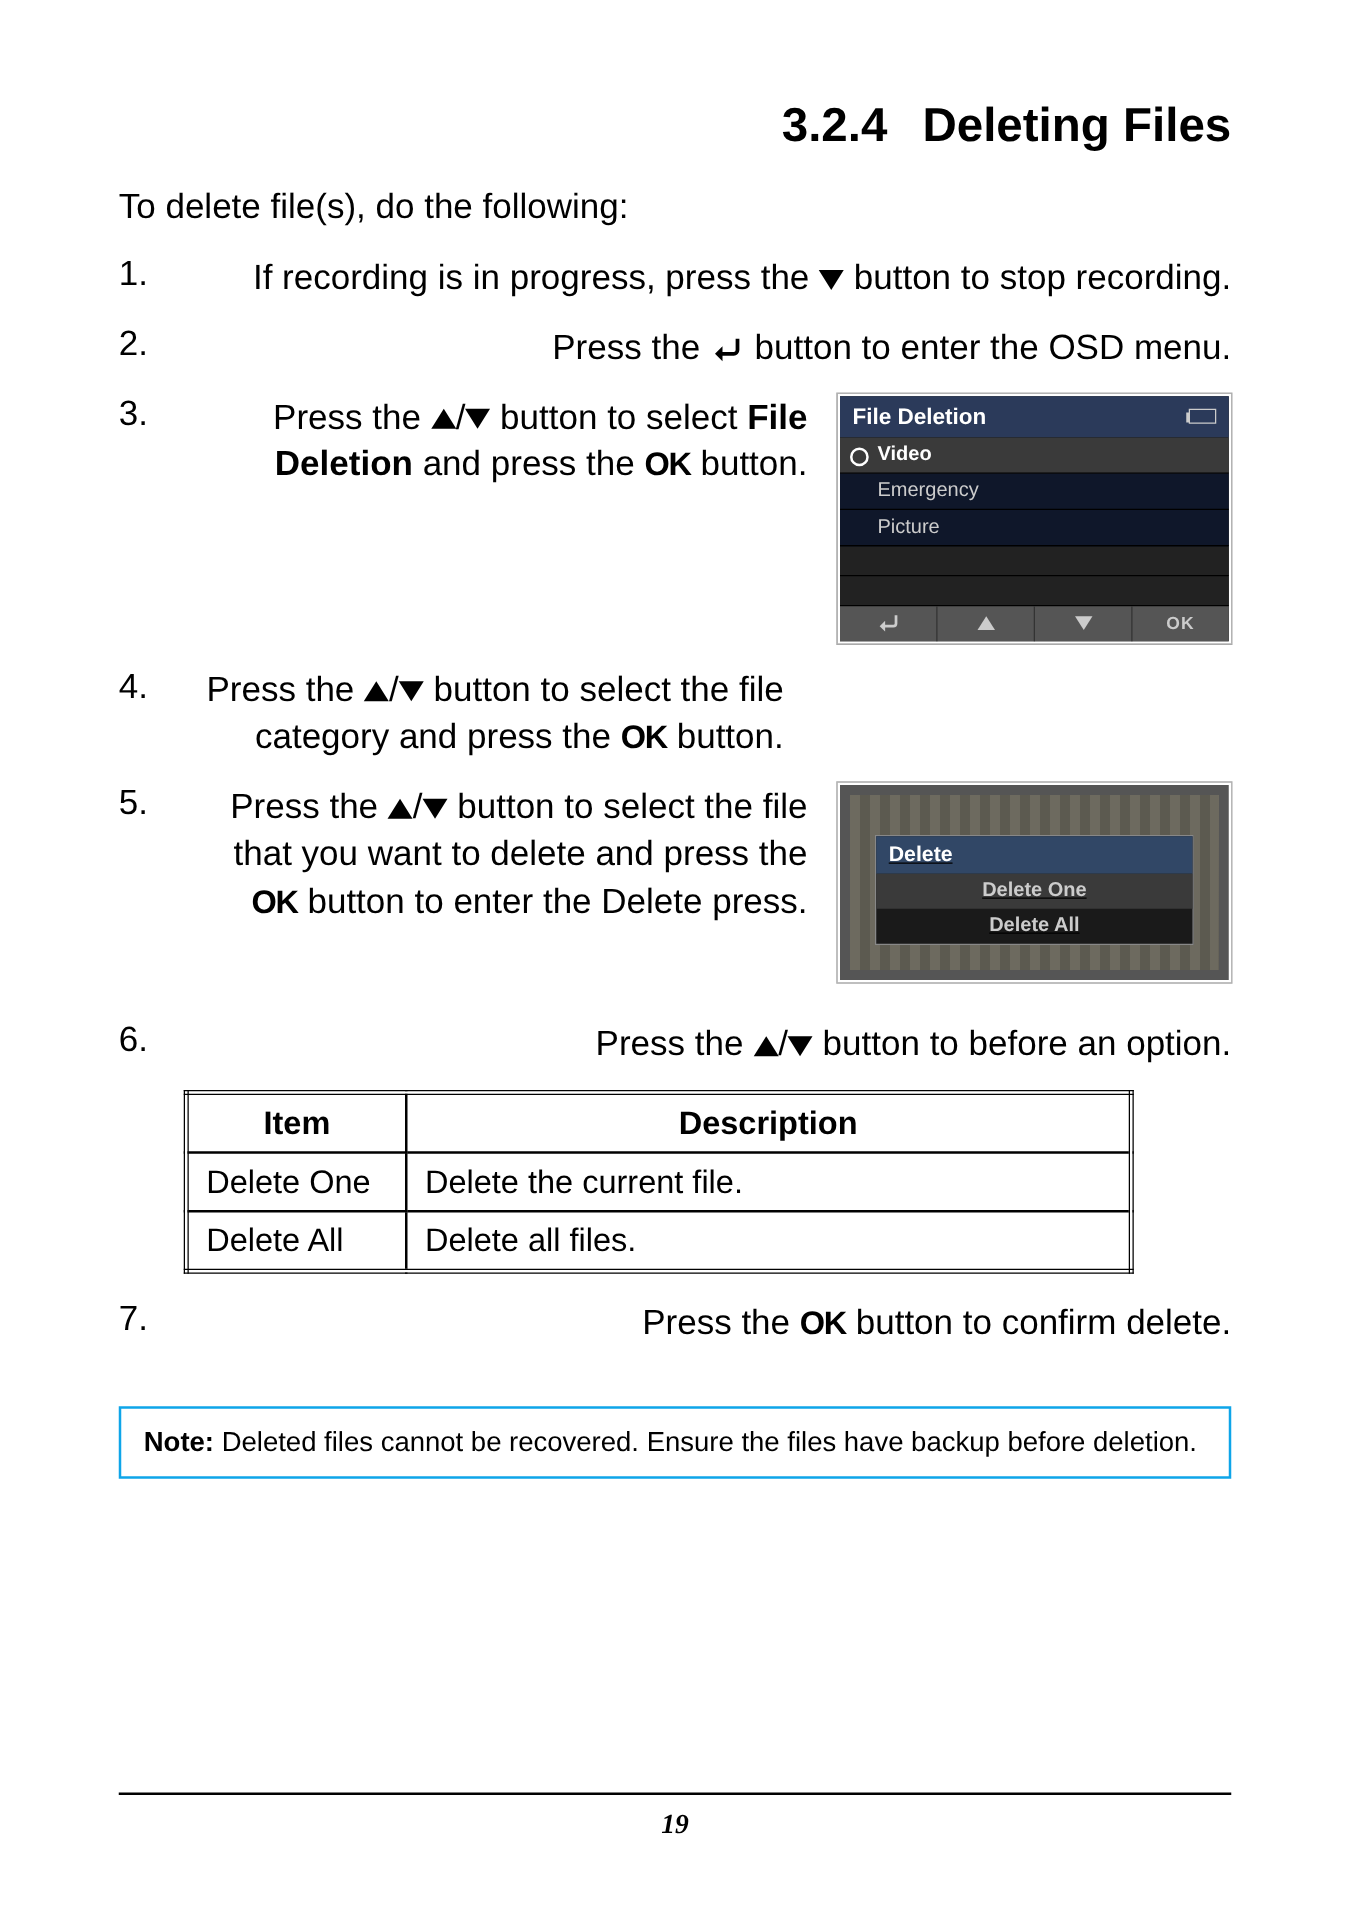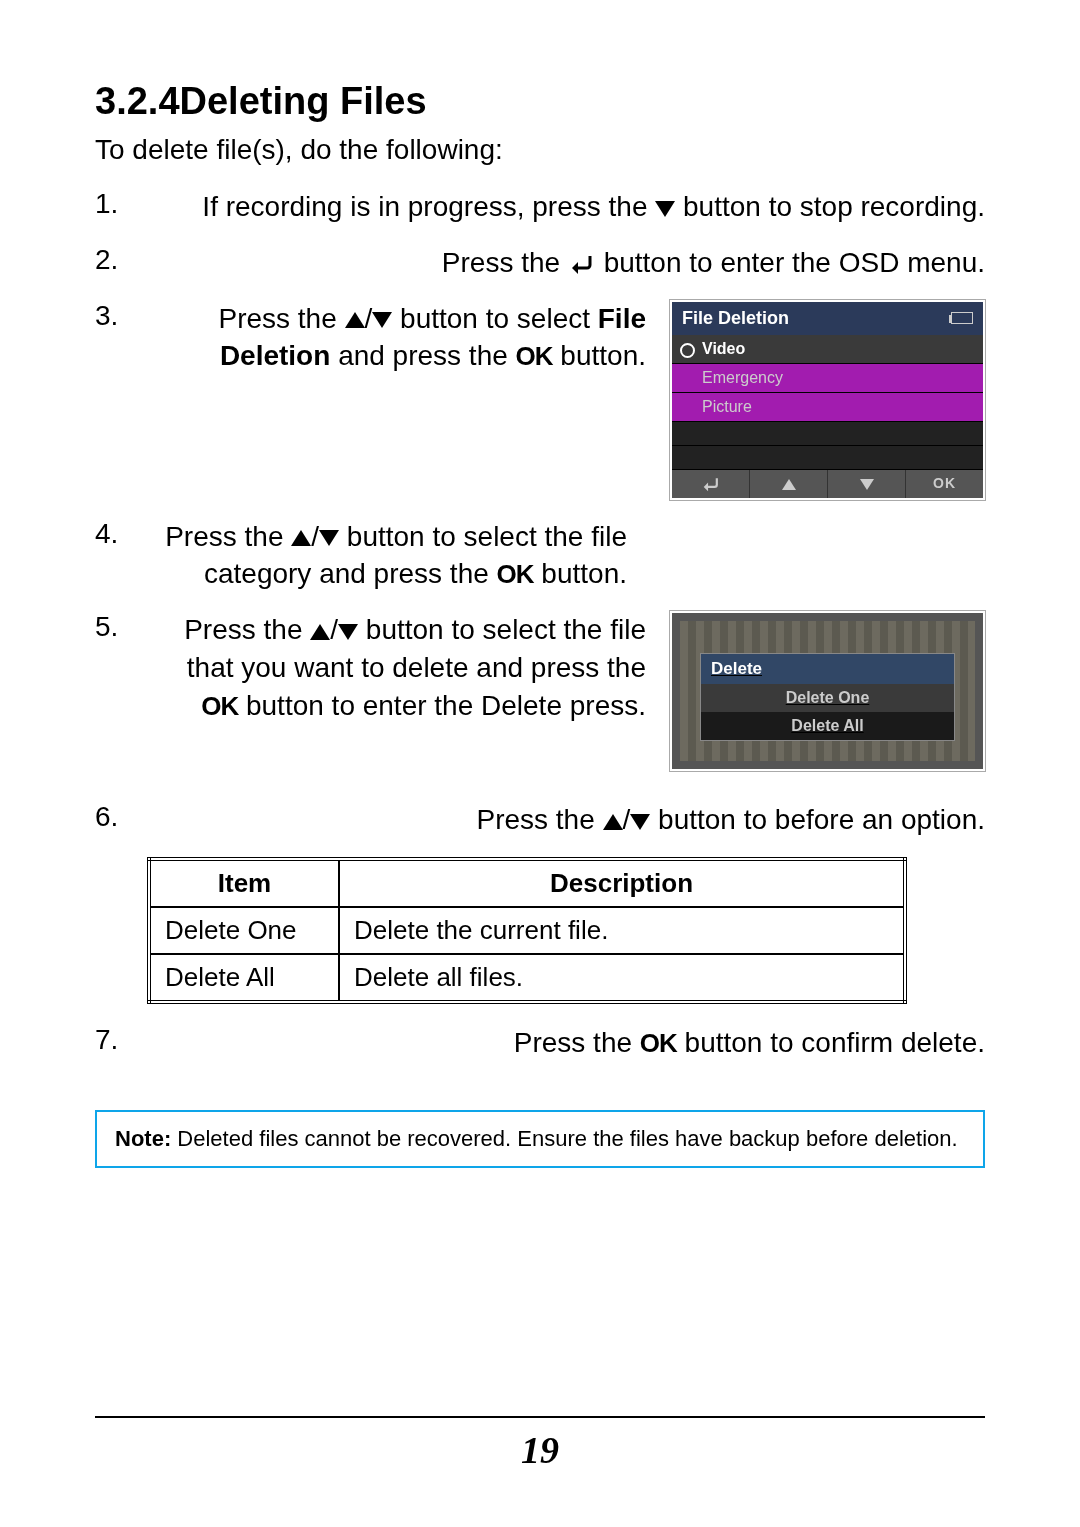--- a/index.html
+++ b/index.html
@@ -5,40 +5,40 @@
 * { box-sizing: border-box; margin: 0; padding: 0; }
 body {
   width: 1080px;
   height: 1527px;
   background: #fff;
   font-family: Arial, Helvetica, sans-serif;
   color: #000;
   padding: 80px 95px 60px 95px;
   position: relative;
 }
-.heading { font-size: 38px; font-weight: bold; display: flex; margin-bottom: 11px; }
+.heading { font-size: 38px; font-weight: bold; display: flex; gap: 28px; margin-bottom: 26px; justify-content: flex-end; }
 .intro { font-size: 28px; margin-bottom: 22px; }
 .list { list-style: none; }
 .list > li { display: flex; margin-bottom: 18px; }
 .num { width: 52px; font-size: 28px; flex-shrink: 0; }
 .txt { font-size: 28px; line-height: 1.35; flex: 1; text-align: right; }
 .txt b { font-weight: bold; }
 
 .step-row { display: flex; align-items: flex-start; gap: 24px; }
 .step-text-col { flex: 1; }
 .osd-panel {
   width: 315px; flex-shrink: 0;
   border: 2px solid #fff; outline: 1px solid #aaa;
   background: #000; color: #ccc;
   font-family: Arial, sans-serif;
 }
 .osd-header { background: #2b3a5a; color: #fff; padding: 6px 10px; font-weight: bold; font-size: 18px; display: flex; justify-content: space-between; align-items: center; }
 .osd-battery { border: 1px solid #ccc; width: 22px; height: 12px; position: relative; }
 .osd-battery::after { content: ""; position: absolute; left: -3px; top: 2px; width: 3px; height: 8px; background: #ccc; }
-.osd-item { background: #a21caf; padding: 5px 12px 5px 30px; font-size: 16px; border-bottom: 1px solid #000; position: relative; }
+.osd-item { background: #0f172a; padding: 5px 12px 5px 30px; font-size: 16px; border-bottom: 1px solid #000; position: relative; }
 .osd-item.selected { background: #3a3a3a; font-weight: bold; color: #fff; }
 .osd-item.selected::before { content: ""; position: absolute; left: 8px; top: 8px; width: 11px; height: 11px; border: 2px solid #fff; border-radius: 50%; }
 .osd-blank { background: #222; height: 24px; border-bottom: 1px solid #000; }
 .osd-btnrow { display: flex; background: #555; }
 .osd-btn { flex: 1; text-align: center; padding: 5px 0; color: #ccc; font-size: 16px; border-right: 1px solid #333; }
 .osd-btn:last-child { border-right: none; }
 .osd-btn.ok-label { font-weight: bold; letter-spacing: 1px; font-size: 14px; }
 
 .delete-panel {
   width: 315px; flex-shrink: 0;
@@ -59,21 +59,21 @@
 .table th, .table td { border: 2px solid #000; padding: 7px 14px; font-size: 26px; text-align: left; }
 .table th { text-align: center; }
 
 .note-box {
   border: 2px solid #0ea5e9; padding: 14px 18px; margin-top: 48px; font-size: 22px;
 }
 
 .page-footer {
   position: absolute; bottom: 55px; left: 95px; right: 95px;
   border-top: 2px solid #000; text-align: center; padding-top: 10px;
-  font-family: "Times New Roman", serif; font-weight: bold; font-style: italic; font-size: 38px; margin-top: 20px;
+  font-family: "Times New Roman", serif; font-weight: bold; font-style: italic; font-size: 22px; margin-top: 20px;
 }
 
 
 .icon { display: inline-block; vertical-align: middle; }
 .tri-up { width: 0; height: 0; border-left: 10px solid transparent; border-right: 10px solid transparent; border-bottom: 16px solid #000; display: inline-block; }
 .tri-down { width: 0; height: 0; border-left: 10px solid transparent; border-right: 10px solid transparent; border-top: 16px solid #000; display: inline-block; }
 .tri-up-w { border-bottom-color: #ccc; border-left-width:7px; border-right-width:7px; border-bottom-width:11px; }
 .tri-down-w { border-top-color: #ccc; border-left-width:7px; border-right-width:7px; border-top-width:11px; }
 .ok { font-family: Arial; font-weight: bold; font-size: 26px; letter-spacing: -1px; }
 .return-icon svg, .return-icon-w svg { display: inline-block; vertical-align: middle; }
@@ -186,21 +186,21 @@
       <span class="icon tri-up"></span><span>/</span><span class="icon tri-down"></span>
       <span> button to before an option.</span>
     </span>
   </li>
 
 </ol>
 
 <table class="table" style="border:4px double #000">
   <tbody>
       <tr>
-    <th style="width:190px">Item</th>
+    <th style="width:176px">Item</th>
     <th>Description</th>
   </tr>
   <tr>
     <td>Delete One</td>
     <td>Delete the current file.</td>
   </tr>
   <tr>
     <td>Delete All</td>
     <td>Delete all files.</td>
   </tr>

